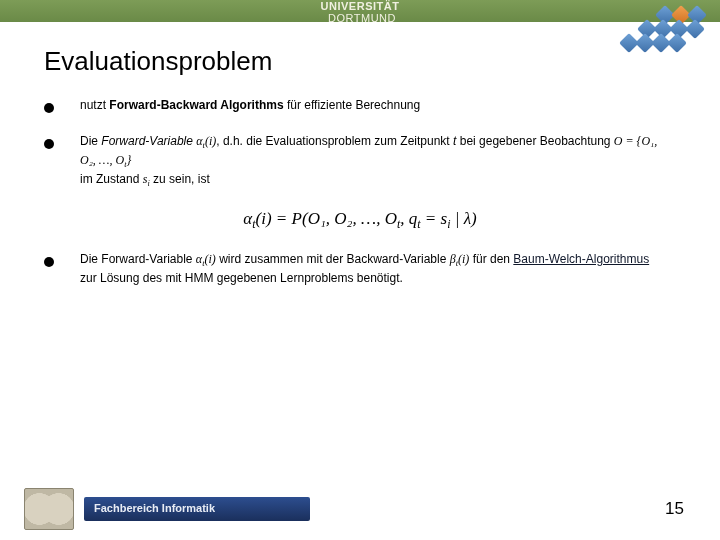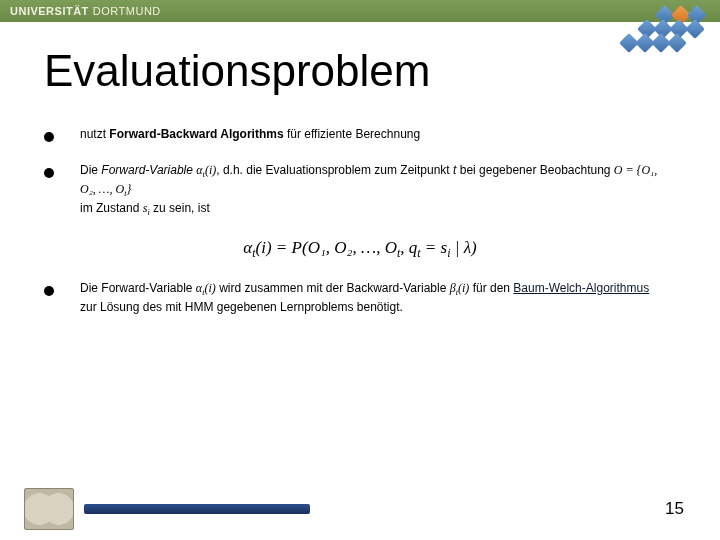--- a/index.html
+++ b/index.html
@@ -12,47 +12,47 @@
     color: #000;
     position: relative;
     overflow: hidden;
   }
   .top-bar {
     width: 100%;
     height: 22px;
     background: linear-gradient(to bottom, #7d9c57 0%, #6a8a47 100%);
     display: flex;
     align-items: center;
-    padding-left: 10px;
     box-sizing: border-box;
     color: #f0f0e0;
     font-size: 11px;
     letter-spacing: 0.5px;
+    flex-direction: column;
   }
   .top-bar .uni-strong { font-weight: 600; }
   .top-bar .uni-light { font-weight: 400; margin-left: 4px; }
   .top-squares {
     position: absolute;
     top: 8px;
     right: 6px;
     width: 110px;
     height: 44px;
   }
   .sq {
     position: absolute;
     width: 14px;
     height: 14px;
     transform: rotate(45deg);
     border-radius: 2px;
   }
   .sq.b { background: linear-gradient(135deg,#6fa1d6,#3e6fa8); }
   .sq.o { background: linear-gradient(135deg,#f0a050,#d07020); }
   .title {
-    font-size: 44px;
-    margin: 24px 0 30px 44px;
+    font-size: 26px;
+    margin: 24px 0 20px 44px;
     font-weight: 400;
   }
   ul.content {
     list-style: none;
     margin: 0 60px 0 44px;
     padding: 0;
   }
   ul.content > li {
     position: relative;
     padding-left: 36px;
@@ -162,16 +162,17 @@
 
 <ul class="content">
   <li>
     <span>Die Forward-Variable  </span><span class="math"><span>α</span><span class="sub">t</span><span>(i)</span></span><span>  wird zusammen mit der Backward-Variable   </span><span class="math"><span>β</span><span class="sub">t</span><span>(i)</span></span><span>   für den </span><span class="link">Baum-Welch-Algorithmus</span><span> zur Lösung des mit HMM gegebenen Lernproblems benötigt.</span>
   </li>
 </ul>
 
 <div class="footer-logo">
   <div class="faces"></div>
   <div class="dept">
+    <div>Fachbereich Informatik</div>
   </div>
 </div>
 
 <div class="page-num">15</div>
 
 </body></html>

